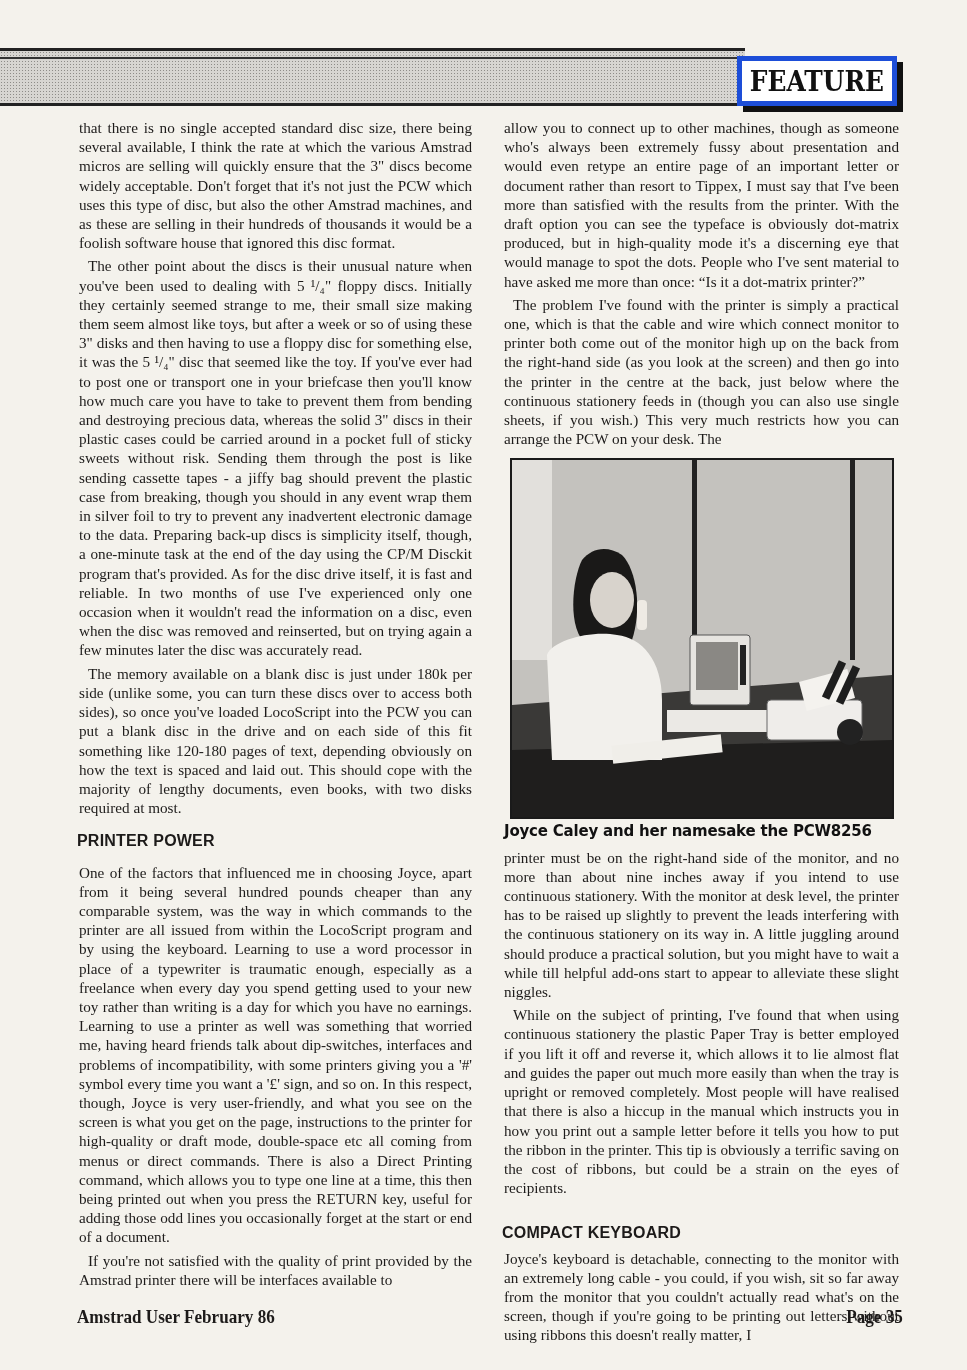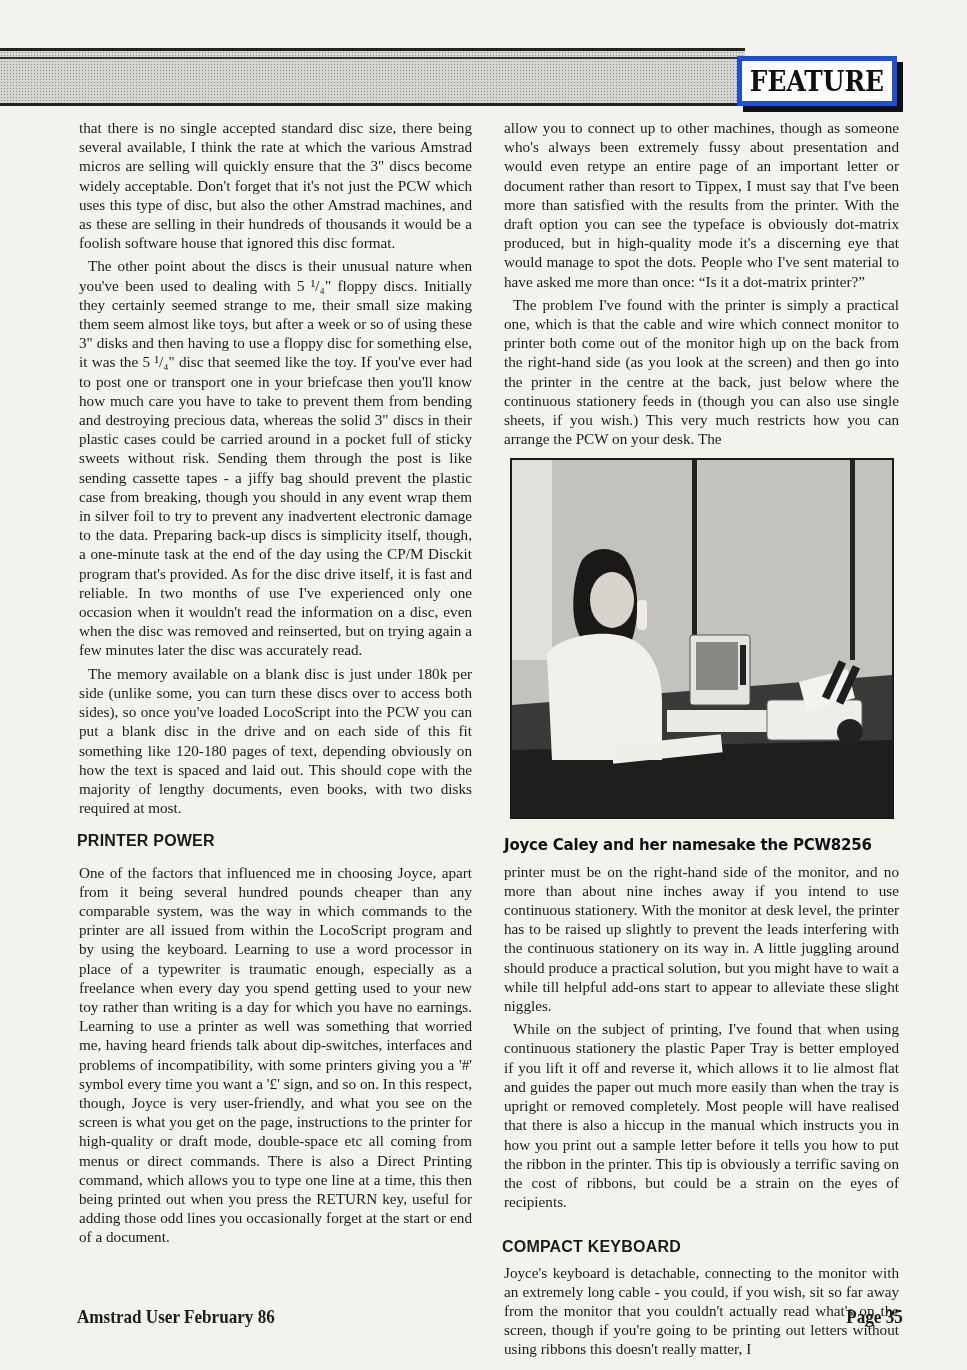--- a/index.html
+++ b/index.html
@@ -38,21 +38,21 @@
       font-family: Liberation Sans, sans-serif;
     }
     .col-right h2 { margin: 26px 0 6px 2px; }
     .photo-wrap { margin: 10px 0 0 10px; width: 384px; }
     .photo {
       width: 380px; height: 357px; border: 2px solid #1a1a1a; position: relative; overflow: hidden;
       background: linear-gradient(180deg, #c8c6c2 0%, #b7b5b1 55%, #5a5856 72%, #2a2928 100%);
     }
     .photo svg { position: absolute; left: 0; top: 0; }
     .caption {
-      font-family: "DejaVu Sans", sans-serif; font-weight: bold; font-size: 15px; margin: 17px 0 6px -6px;
+      font-family: "DejaVu Sans", sans-serif; font-weight: bold; font-size: 15px; margin: 3px 0 6px -6px;
       letter-spacing: -0.2px; color: #111; text-align: left;
     }
     .footer-left {
       position: absolute; left: 77px; top: 1306px; font-size: 19px; font-weight: bold;
       font-family: "Liberation Serif", serif; transform: scaleX(0.9); transform-origin: left;
     }
     .footer-right {
       position: absolute; right: 64px; top: 1306px; font-size: 19px; font-weight: bold;
       font-family: "Liberation Serif", serif; transform: scaleX(0.9); transform-origin: right;
     }
@@ -64,20 +64,21 @@
 <div class="feature-box">
   <span class="feature-label">FEATURE</span>
 </div>
 
 <div class="col col-left">
   <p>that there is no single accepted standard disc size, there being several available, I think the rate at which the various Amstrad micros are selling will quickly ensure that the 3" discs become widely acceptable. Don't forget that it's not just the PCW which uses this type of disc, but also the other Amstrad machines, and as these are selling in their hundreds of thousands it would be a foolish software house that ignored this disc format.</p>
   <p class="indent">The other point about the discs is their unusual nature when you've been used to dealing with 5 ¹/₄" floppy discs. Initially they certainly seemed strange to me, their small size making them seem almost like toys, but after a week or so of using these 3" disks and then having to use a floppy disc for something else, it was the 5 ¹/₄" disc that seemed like the toy. If you've ever had to post one or transport one in your briefcase then you'll know how much care you have to take to prevent them from bending and destroying precious data, whereas the solid 3" discs in their plastic cases could be carried around in a pocket full of sticky sweets without risk. Sending them through the post is like sending cassette tapes - a jiffy bag should prevent the plastic case from breaking, though you should in any event wrap them in silver foil to try to prevent any inadvertent electronic damage to the data. Preparing back-up discs is simplicity itself, though, a one-minute task at the end of the day using the CP/M Disckit program that's provided. As for the disc drive itself, it is fast and reliable. In two months of use I've experienced only one occasion when it wouldn't read the information on a disc, even when the disc was removed and reinserted, but on trying again a few minutes later the disc was accurately read.</p>
   <p class="indent">The memory available on a blank disc is just under 180k per side (unlike some, you can turn these discs over to access both sides), so once you've loaded LocoScript into the PCW you can put a blank disc in the drive and on each side of this fit something like 120-180 pages of text, depending obviously on how the text is spaced and laid out. This should cope with the majority of lengthy documents, even books, with two disks required at most.</p>
   <h2>PRINTER POWER</h2>
   <p>One of the factors that influenced me in choosing Joyce, apart from it being several hundred pounds cheaper than any comparable system, was the way in which commands to the printer are all issued from within the LocoScript program and by using the keyboard. Learning to use a word processor in place of a typewriter is traumatic enough, especially as a freelance when every day you spend getting used to your new toy rather than writing is a day for which you have no earnings. Learning to use a printer as well was something that worried me, having heard friends talk about dip-switches, interfaces and problems of incompatibility, with some printers giving you a '#' symbol every time you want a '£' sign, and so on. In this respect, though, Joyce is very user-friendly, and what you see on the screen is what you get on the page, instructions to the printer for high-quality or draft mode, double-space etc all coming from menus or direct commands. There is also a Direct Printing command, which allows you to type one line at a time, this then being printed out when you press the RETURN key, useful for adding those odd lines you occasionally forget at the start or end of a document.</p>
+  <p class="indent">If you're not satisfied with the quality of print provided by the Amstrad printer there will be interfaces available to</p>
 </div>
 
 <div class="col col-right">
   <p>allow you to connect up to other machines, though as someone who's always been extremely fussy about presentation and would even retype an entire page of an important letter or document rather than resort to Tippex, I must say that I've been more than satisfied with the results from the printer. With the draft option you can see the typeface is obviously dot-matrix produced, but in high-quality mode it's a discerning eye that would manage to spot the dots. People who I've sent material to have asked me more than once: “Is it a dot-matrix printer?”</p>
   <p class="indent">The problem I've found with the printer is simply a practical one, which is that the cable and wire which connect monitor to printer both come out of the monitor high up on the back from the right-hand side (as you look at the screen) and then go into the printer in the centre at the back, just below where the continuous stationery feeds in (though you can also use single sheets, if you wish.) This very much restricts how you can arrange the PCW on your desk. The</p>
 
   <div class="photo-wrap">
     <div class="photo">
       <svg width="380" height="357" viewBox="0 0 380 357">
         <rect x="0" y="0" width="380" height="357" fill="#c4c2be"></rect>

